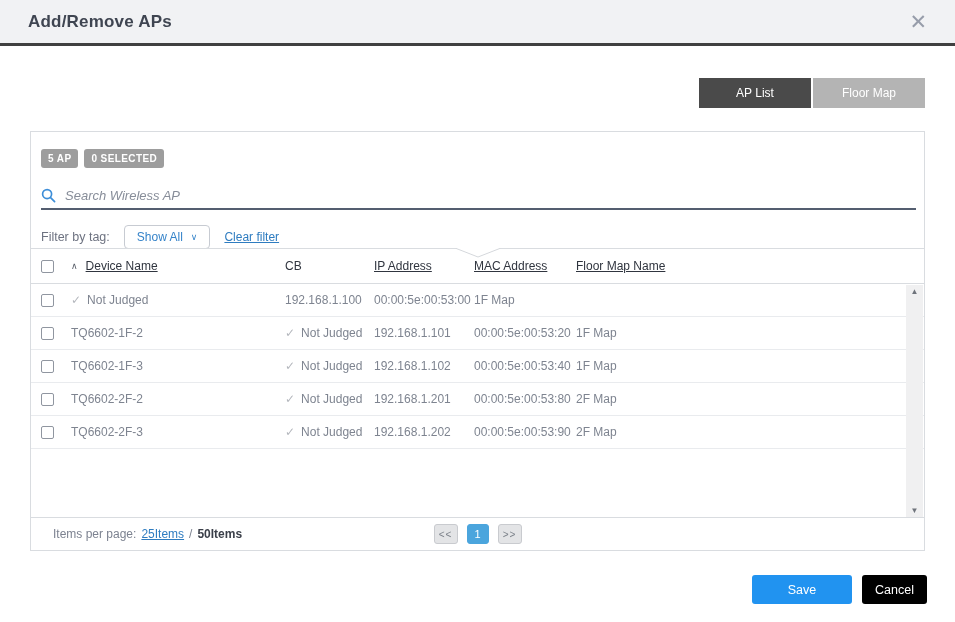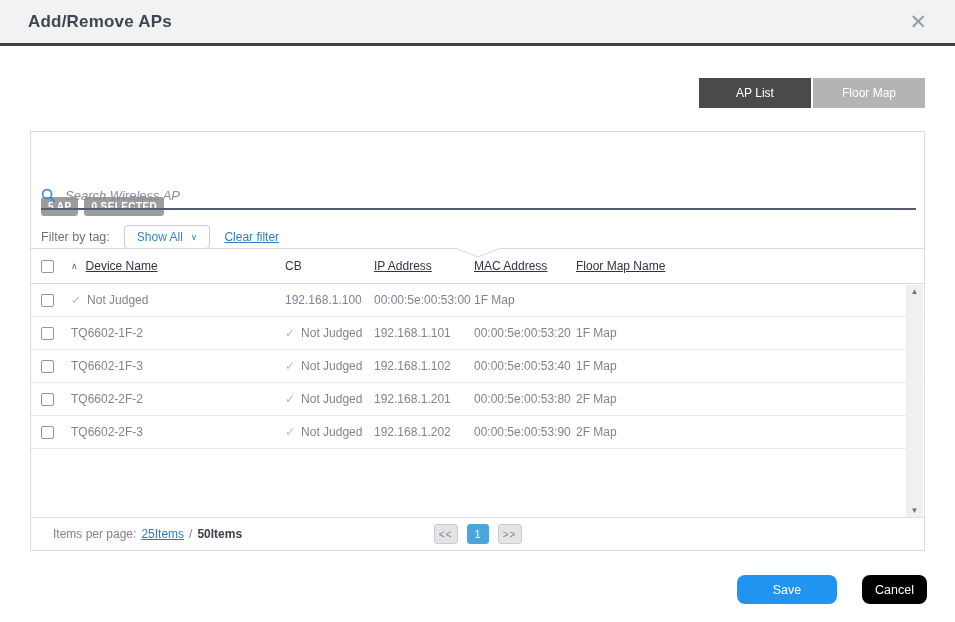--- a/index.html
+++ b/index.html
@@ -20,21 +20,21 @@
     color:#fff; font-size:12px; cursor:pointer; }
   .tab.active { background:#4a4a4a; }
   .tab.inactive { background:#b4b4b4; }
 
   
   .panel { position:absolute; left:30px; top:131px; width:895px; height:420px;
     border:1px solid #d9dce0; background:#fff; }
 
   .badges { position:absolute; left:10px; top:17px; display:flex; gap:6px; }
   .badge { background:#9d9d9d; color:#fff; font-size:10px; font-weight:bold;
-    padding:4px 7px; border-radius:3px; letter-spacing:.4px;margin-top:48px; }
+    padding:4px 7px; border-radius:3px; letter-spacing:.4px; }
 
   .search-row { position:absolute; left:10px; right:8px; top:50px; height:28px;
     display:flex; align-items:center; gap:9px; border-bottom:2px solid #545e70; }
   .search-icon { width:15px; height:15px; flex:0 0 auto; }
   .search-row input { border:none; outline:none; flex:1; font-size:13px; color:#3c424d;
     font-family:"Liberation Sans","DejaVu Sans",sans-serif; background:transparent;font-style:italic; }
   .search-row input::placeholder { color:#878d99; opacity:1; }
 
   .filter-row { position:absolute; left:10px; top:92px; height:26px;
     display:flex; align-items:center; gap:14px; }
@@ -80,22 +80,22 @@
   .pager { position:absolute; left:50%; transform:translateX(-50%);
     display:flex; gap:9px; align-items:center; }
   .pg-btn { min-width:24px; height:20px; background:#e3e4e6; border:1px solid #c9cbcf;
     border-radius:3px; color:#7c828a; font-size:10px; letter-spacing:1px;
     display:flex; align-items:center; justify-content:center; cursor:pointer; padding:0 4px; }
   .pg-btn.current { background:#4ba5dd; border-color:#4ba5dd; color:#fff;
     font-size:11px; letter-spacing:0; min-width:22px; }
 
   
   .actions { position:absolute; top:575px; right:28px; display:flex; gap:10px; }
-  .btn { height:29px; border:none; border-radius:8px; color:#fff; font-size:12.5px;
-    cursor:pointer; font-family:"Liberation Sans","DejaVu Sans",sans-serif;margin-left:15px; }
+  .btn { height:29px; border:none; border-radius:3px; color:#fff; font-size:12.5px;
+    cursor:pointer; font-family:"Liberation Sans","DejaVu Sans",sans-serif; }
   .btn-save { width:100px; background:#2193f0; }
   .btn-cancel { width:65px; background:#000000; }
 </style>
 </head>
 <body>
 
 <div class="titlebar">
   <h1>Add/Remove APs</h1>
   <span class="close-btn">✕</span>
 </div>

